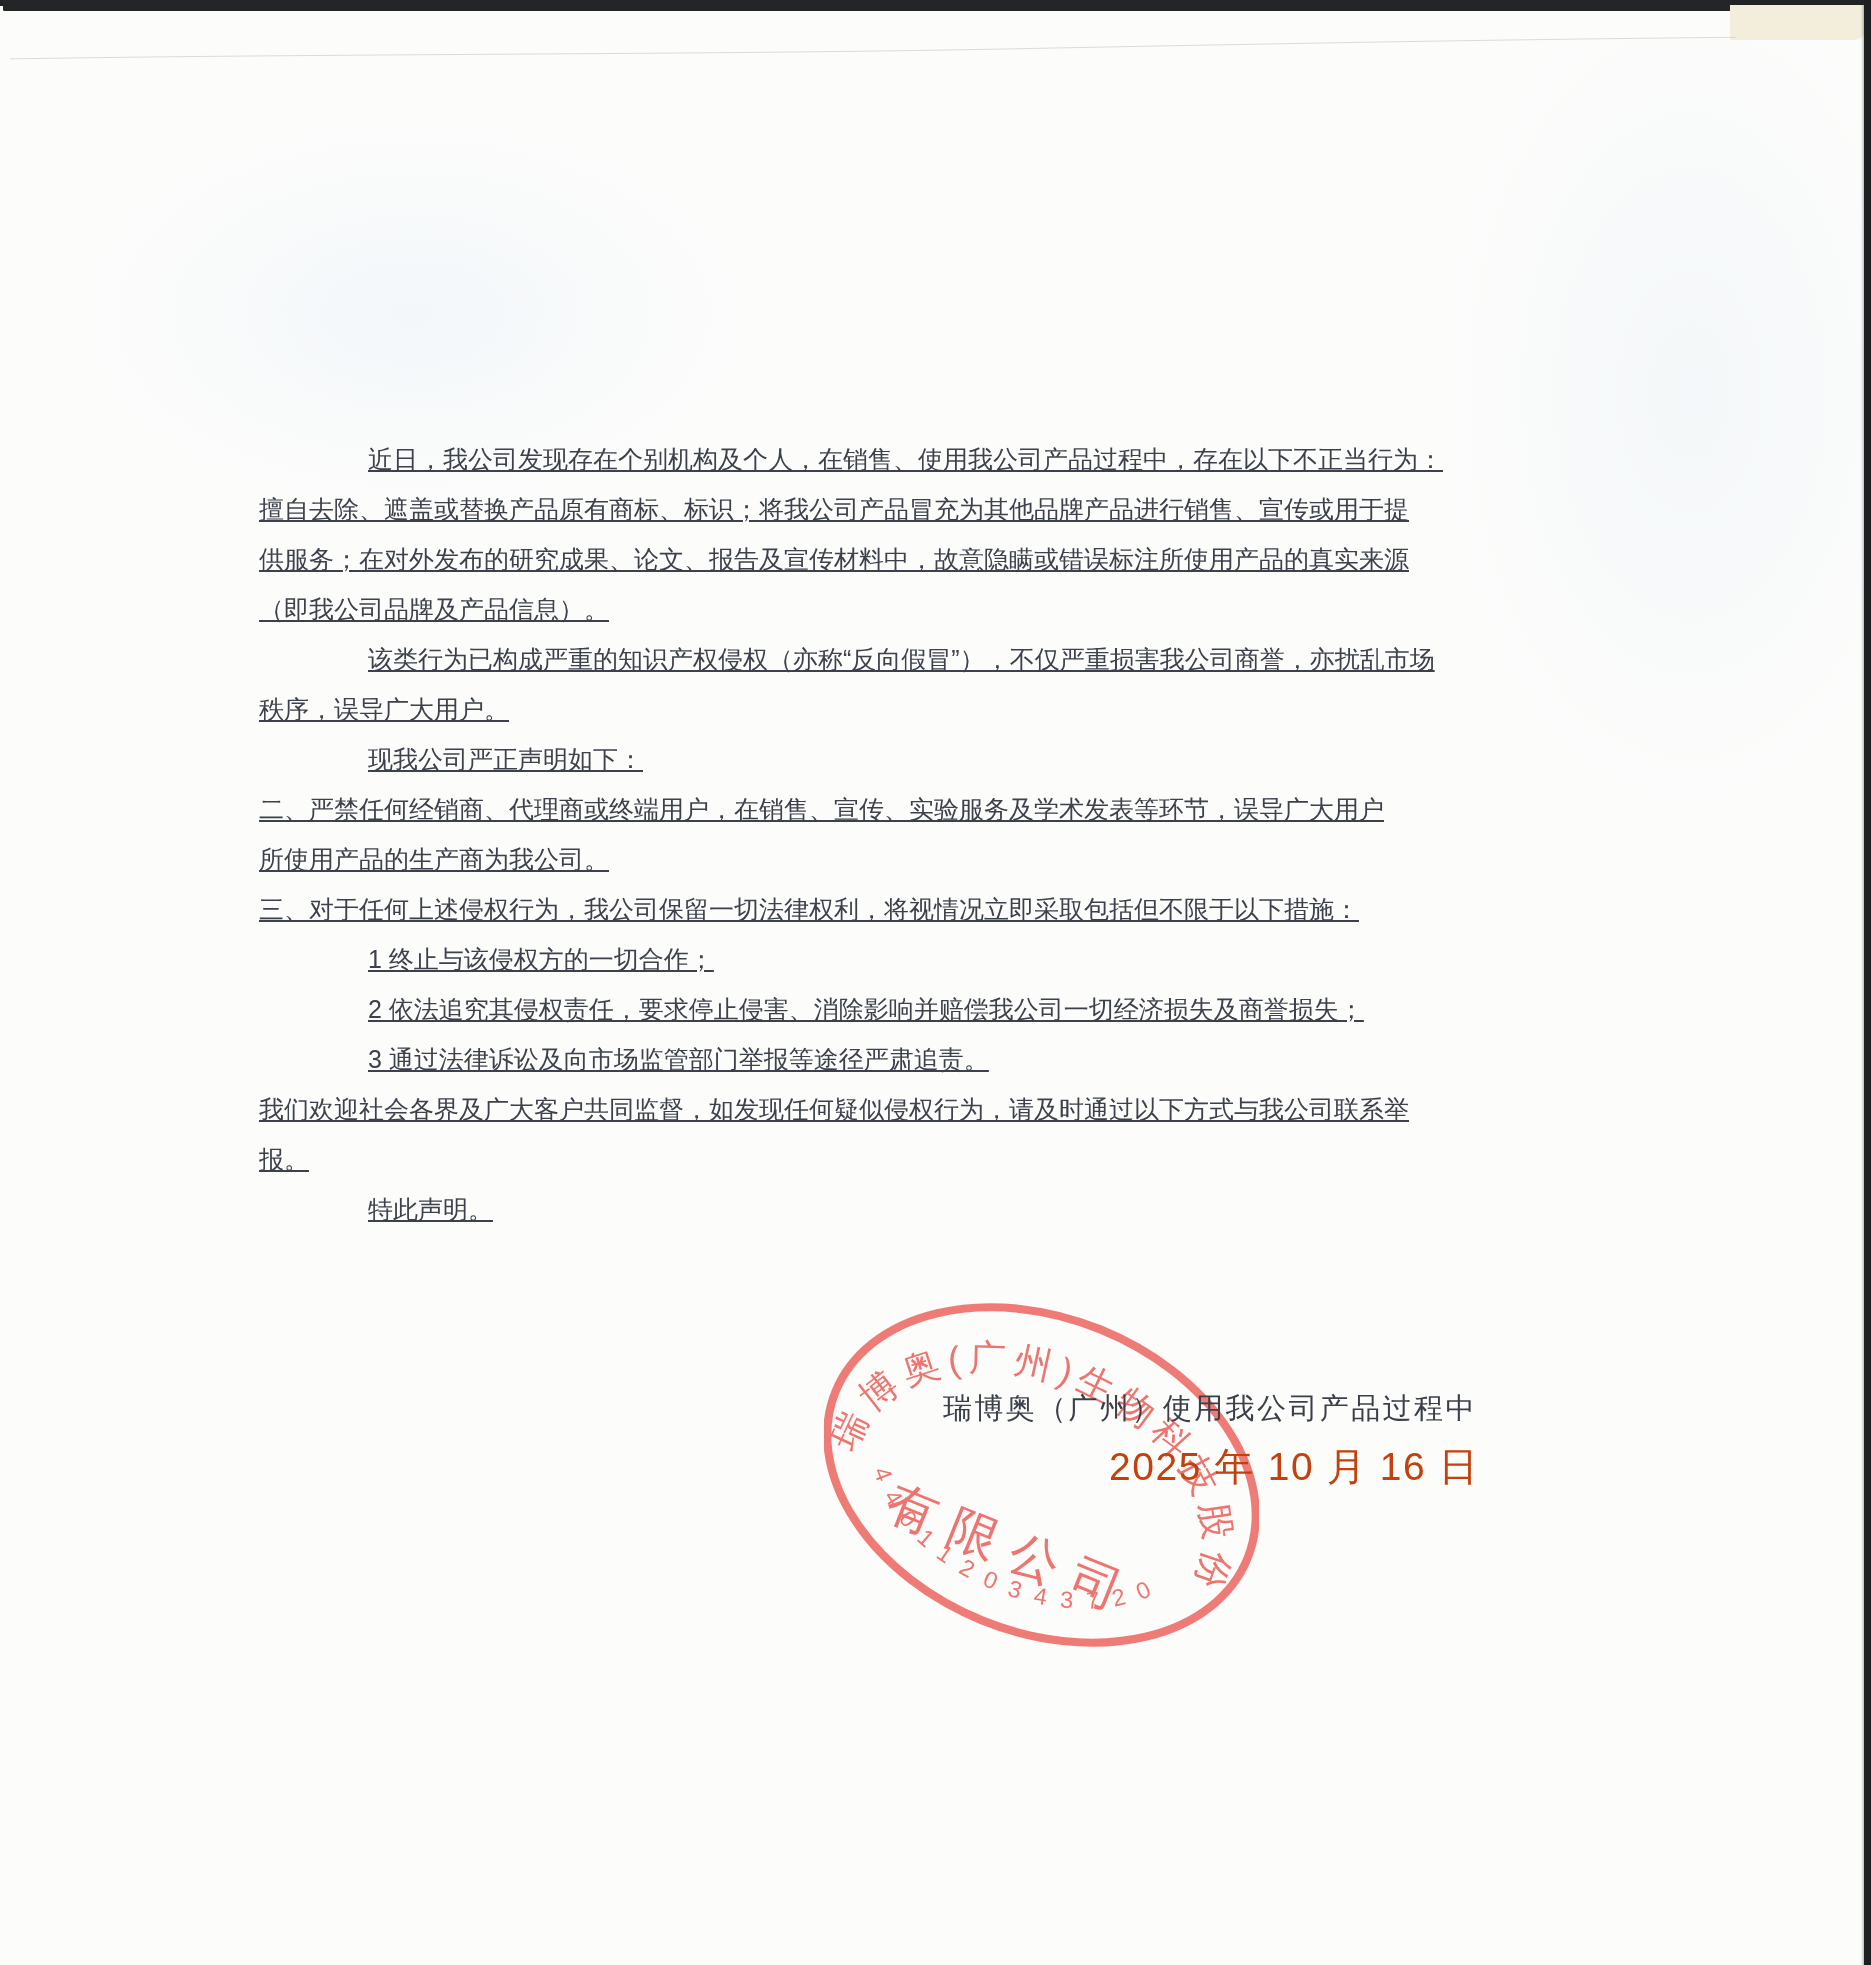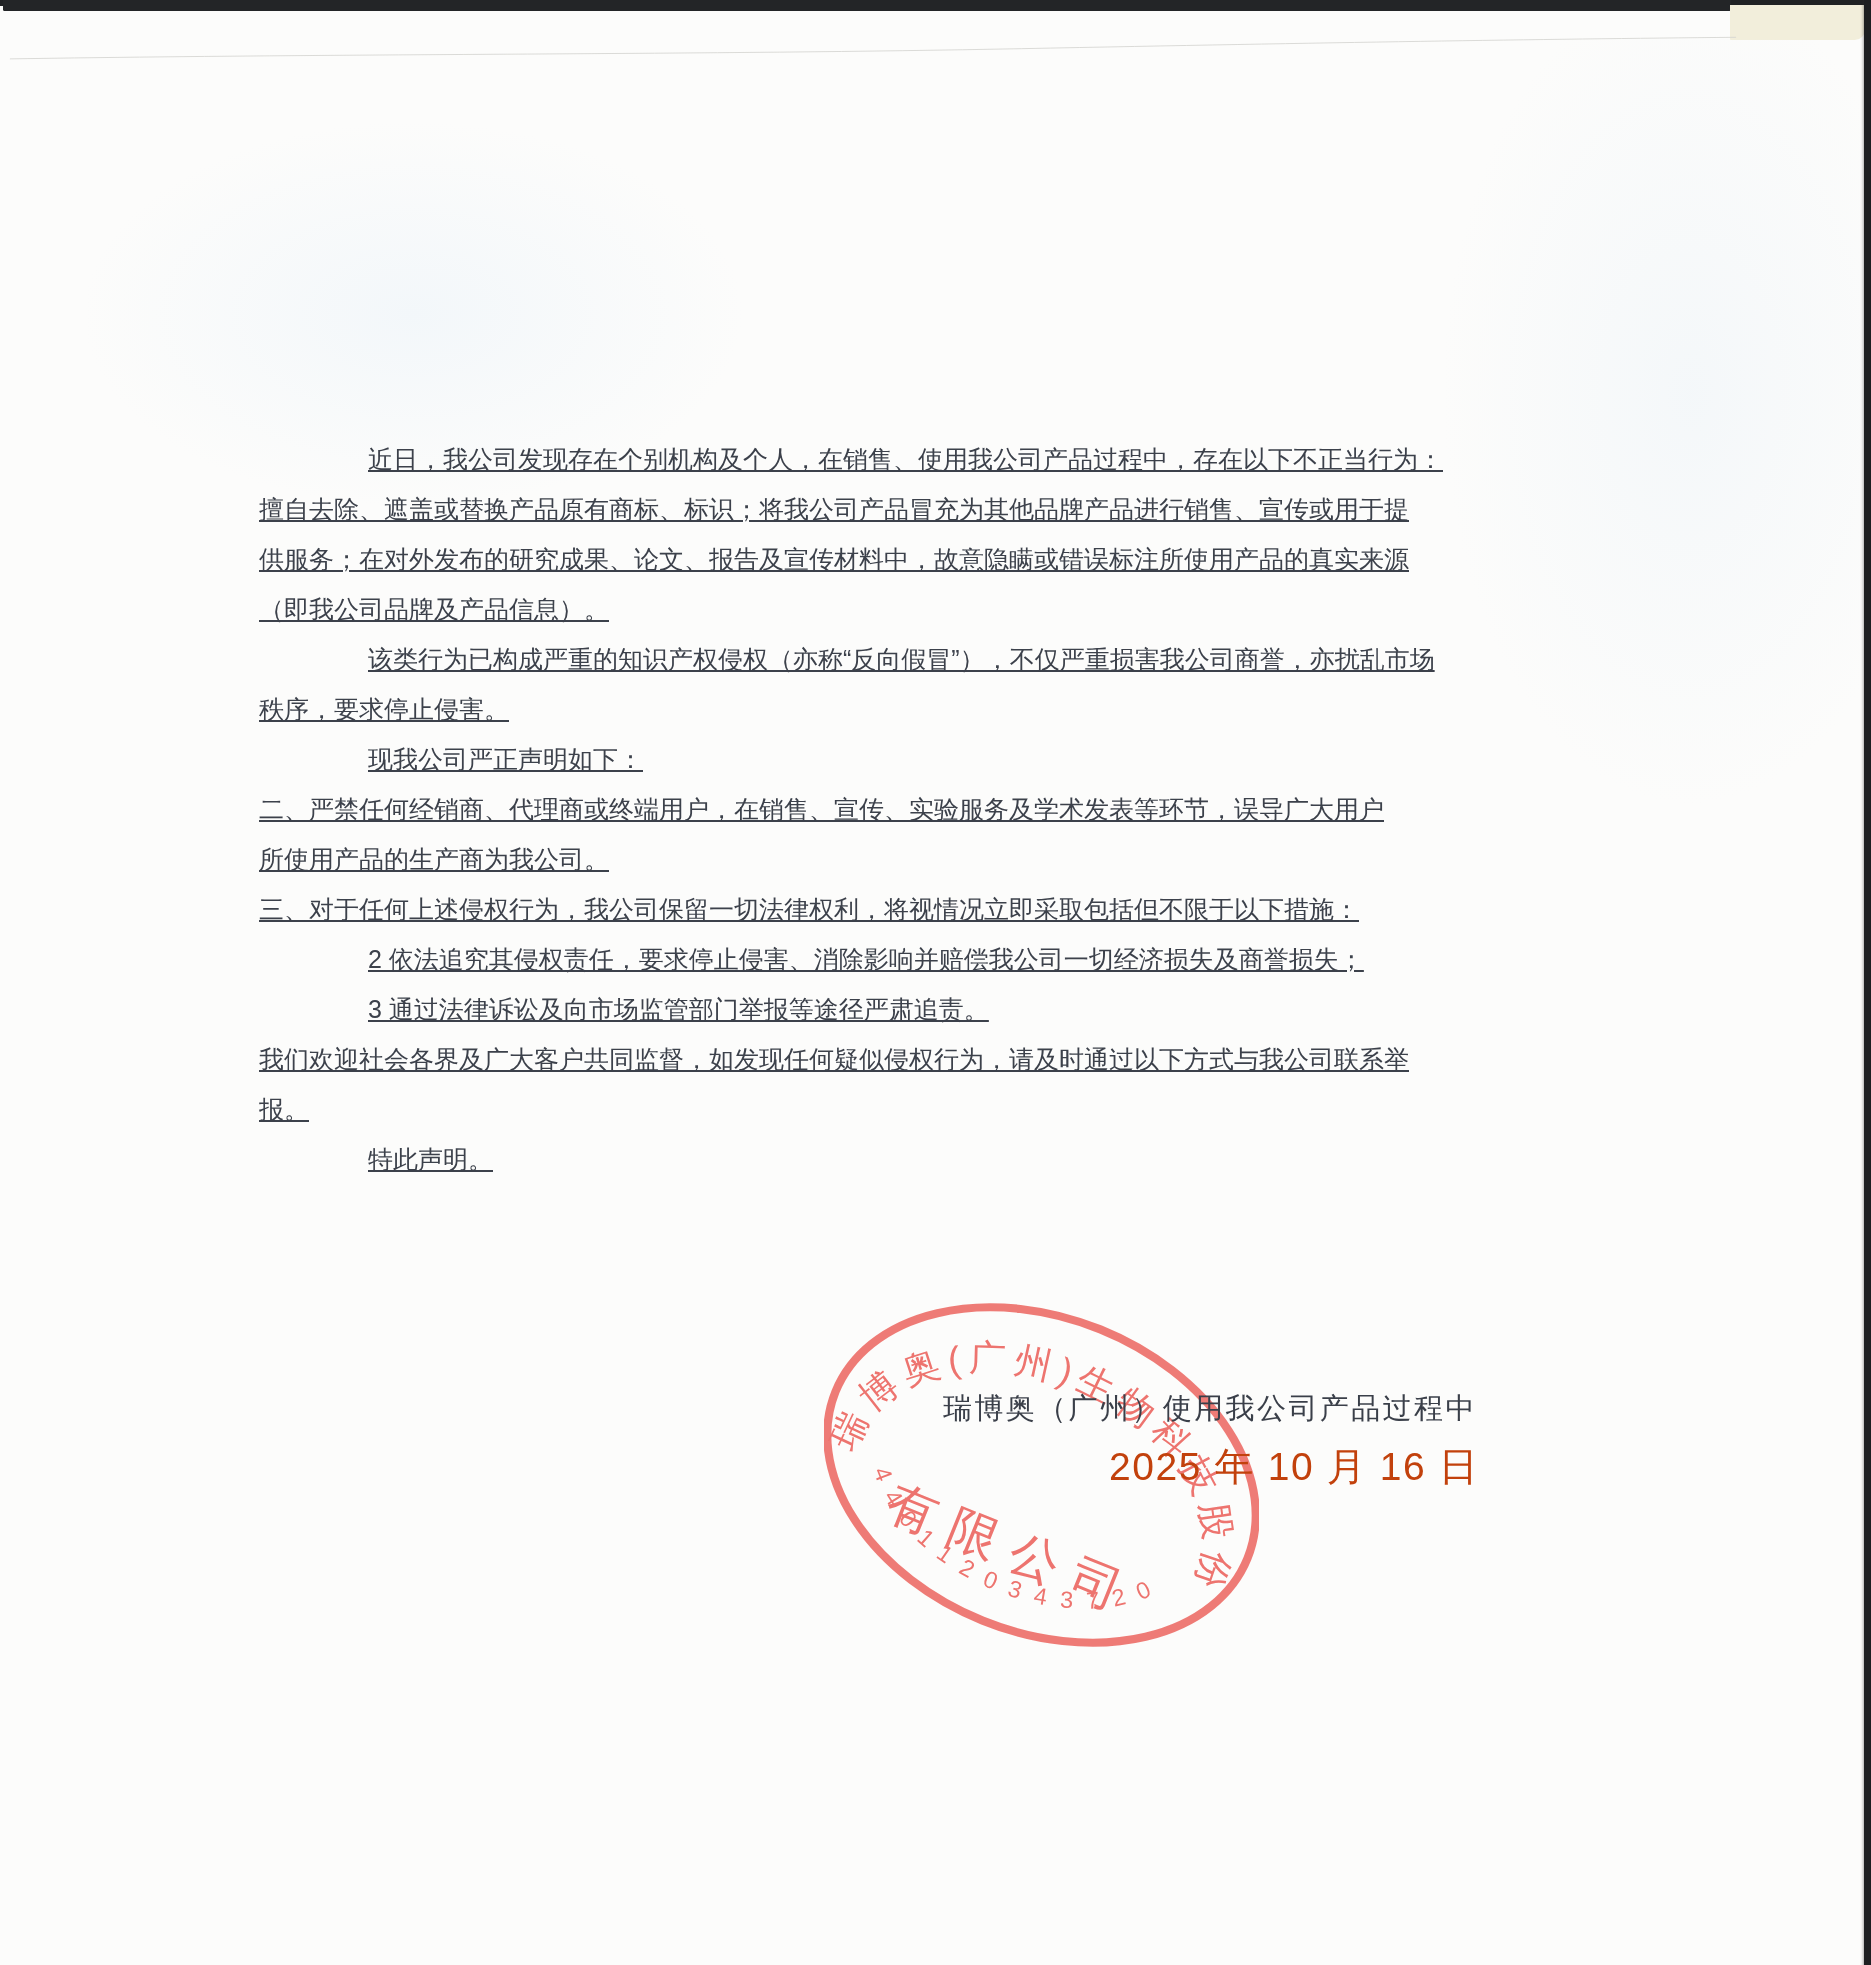--- a/index.html
+++ b/index.html
@@ -48,25 +48,26 @@
     <path d="M 22 150 C 900 136, 1800 140, 2600 124 S 3900 100, 4420 95" fill="none" stroke="#d4d4d0" stroke-width="2.5" opacity="0.85"></path>
   </svg>
 
 
   <div class="body-lines">
       <div class="line ind">近日，我公司发现存在个别机构及个人，在销售、使用我公司产品过程中，存在以下不正当行为：</div>
       <div class="line">擅自去除、遮盖或替换产品原有商标、标识；将我公司产品冒充为其他品牌产品进行销售、宣传或用于提</div>
       <div class="line">供服务；在对外发布的研究成果、论文、报告及宣传材料中，故意隐瞒或错误标注所使用产品的真实来源</div>
       <div class="line">（即我公司品牌及产品信息）。</div>
       <div class="line ind">该类行为已构成严重的知识产权侵权（亦称“反向假冒”），不仅严重损害我公司商誉，亦扰乱市场</div>
-      <div class="line">秩序，要求停止侵害。</div>
+      <div class="line">秩序，误导广大用户。</div>
       <div class="line ind">现我公司严正声明如下：</div>
       <div class="line">二、严禁任何经销商、代理商或终端用户，在销售、宣传、实验服务及学术发表等环节，误导广大用户</div>
       <div class="line">所使用产品的生产商为我公司。</div>
       <div class="line">三、对于任何上述侵权行为，我公司保留一切法律权利，将视情况立即采取包括但不限于以下措施：</div>
+      <div class="line ind">1  终止与该侵权方的一切合作；</div>
       <div class="line ind">2  依法追究其侵权责任，要求停止侵害、消除影响并赔偿我公司一切经济损失及商誉损失；</div>
       <div class="line ind">3  通过法律诉讼及向市场监管部门举报等途径严肃追责。</div>
       <div class="line">我们欢迎社会各界及广大客户共同监督，如发现任何疑似侵权行为，请及时通过以下方式与我公司联系举</div>
       <div class="line">报。</div>
       <div class="line ind">特此声明。</div>
     </div>
 
   <svg class="seal" viewBox="0 0 1108 916">
     <g transform="translate(554,458) rotate(22)">
       <ellipse cx="0" cy="0" rx="566" ry="400" fill="none" stroke="#ec6660" stroke-width="21" opacity="0.95"></ellipse>

